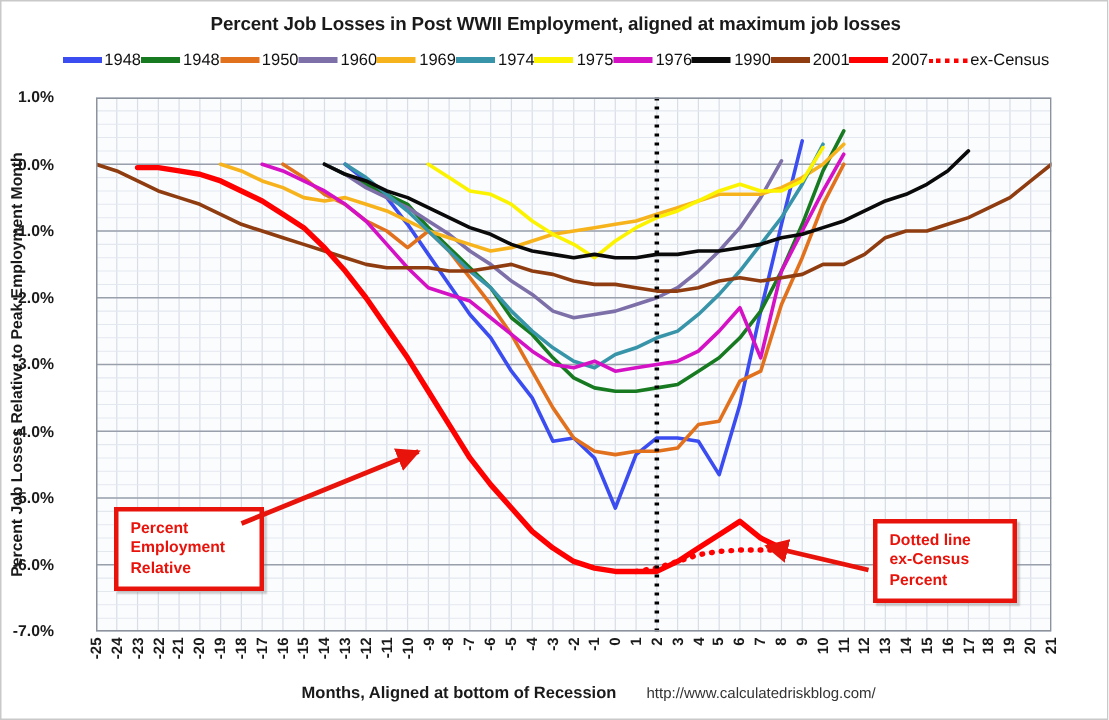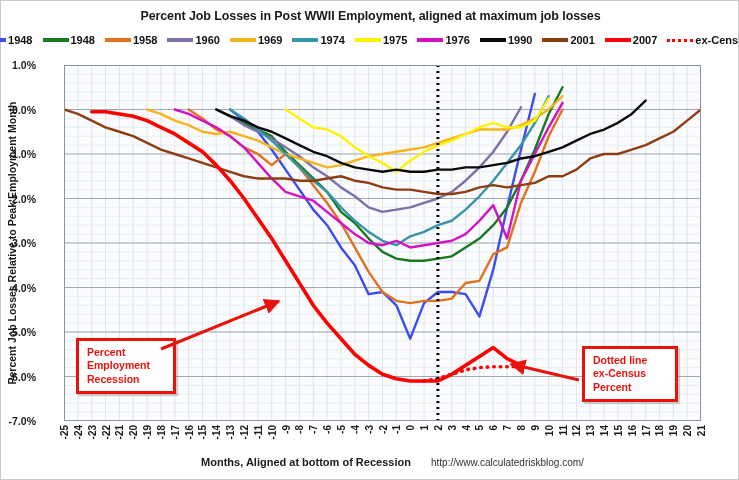--- a/index.html
+++ b/index.html
@@ -3,21 +3,21 @@
 <meta charset="utf-8">
 <style>
   html,body{margin:0;padding:0;background:#ffffff;}
   body{width:739px;height:480px;font-family:"Liberation Sans",sans-serif;overflow:hidden;}
   #frame{position:relative;width:739px;height:480px;box-sizing:border-box;border:1px solid #c9c9c9;background:#fff;}
   #title{position:absolute;top:8px;left:0;width:739px;text-align:center;font-size:12.5px;font-weight:bold;color:#1a1a1a;letter-spacing:-0.1px;}
   #legend{position:absolute;top:33px;left:0;width:739px;display:flex;justify-content:center;align-items:center;gap:0px;}
   .leg-item{display:flex;align-items:center;}
   .leg-swatch{width:26px;height:3.5px;display:inline-block;margin-right:2px;}
   .leg-swatch.dotted{height:0;border-top:3px dotted #ff0000;background:none!important;}
-  .leg-label{font-size:11px;font-weight:bold;color:#111;margin-right:10px;white-space:nowrap;}
+  .leg-label{font-size:11px;font-weight:normal;color:#111;margin-right:0;white-space:nowrap;}
   #ylabel{position:absolute;left:2px;top:64px;height:356px;width:16px;display:flex;align-items:center;justify-content:center;}
   #ylabel span{transform:rotate(-90deg);white-space:nowrap;font-size:10.5px;font-weight:bold;color:#1a1a1a;}
   #plotwrap{position:absolute;left:63px;top:64px;width:637px;height:356px;}
   #plot{position:absolute;inset:0;background:#fbfcfe;}
   .ytick{position:absolute;right:702px;width:120px;text-align:right;font-size:10.5px;font-weight:bold;color:#1a1a1a;transform:translateY(-50%);}
   .xtick{position:absolute;top:424px;font-size:10px;font-weight:bold;color:#1a1a1a;writing-mode:vertical-rl;transform:rotate(180deg) translateY(0);white-space:nowrap;}
   #xlabel{position:absolute;top:455px;left:150px;width:310px;text-align:center;font-size:11px;font-weight:bold;color:#1a1a1a;}
   #source{position:absolute;top:456px;left:430px;width:250px;font-size:10px;color:#333;}
   .callout{position:absolute;background:#fff;border:3px solid #e8140c;padding:5px 8px;font-size:10.5px;font-weight:bold;color:#e8140c;line-height:1.28;box-shadow:2px 2px 1px rgba(120,120,120,.35);}
   #callout-left{left:75px;top:337px;width:78px;}
@@ -35,21 +35,21 @@
       <div class="leg-item">
         <span class="leg-swatch" style="background: rgb(59, 76, 240);"></span>
         <span class="leg-label">1948</span>
       </div>
       <div class="leg-item">
         <span class="leg-swatch" style="background: rgb(23, 122, 33);"></span>
         <span class="leg-label">1948</span>
       </div>
       <div class="leg-item">
         <span class="leg-swatch" style="background: rgb(226, 113, 29);"></span>
-        <span class="leg-label">1958</span>
+        <span class="leg-label">1950</span>
       </div>
       <div class="leg-item">
         <span class="leg-swatch" style="background: rgb(125, 111, 168);"></span>
         <span class="leg-label">1960</span>
       </div>
       <div class="leg-item">
         <span class="leg-swatch" style="background: rgb(246, 179, 28);"></span>
         <span class="leg-label">1969</span>
       </div>
       <div class="leg-item">
@@ -268,21 +268,21 @@
         </svg>
     </div>
   </div>
 
   <div id="xlabel">Months, Aligned at bottom of Recession</div>
   <div id="source">http://www.calculatedriskblog.com/</div>
 
   <div class="callout" id="callout-left">
       <div>Percent</div>
       <div>Employment</div>
-      <div>Recession</div>
+      <div>Relative</div>
     </div>
   <div class="callout" id="callout-right">
       <div>Dotted line</div>
       <div>ex-Census</div>
       <div>Percent</div>
     </div>
 
 <svg width="739" height="480" style="position:absolute;left:0;top:0;pointer-events:none;">
       <defs>
         <marker id="ah" viewBox="0 0 10 10" refX="9" refY="5" markerWidth="5" markerHeight="5" orient="auto-start-reverse">

